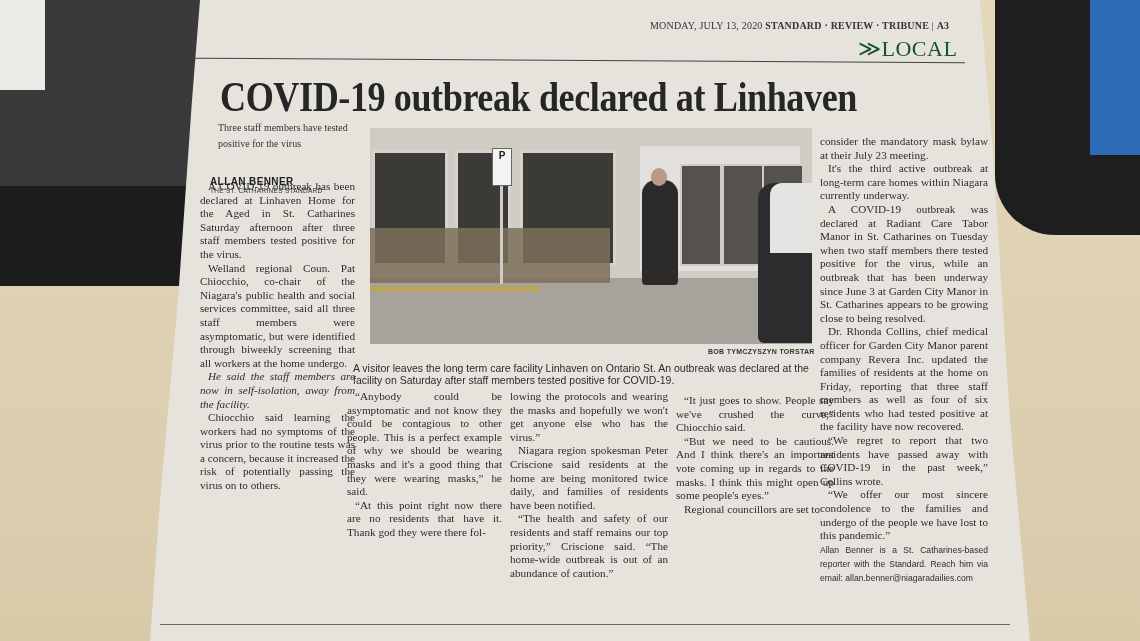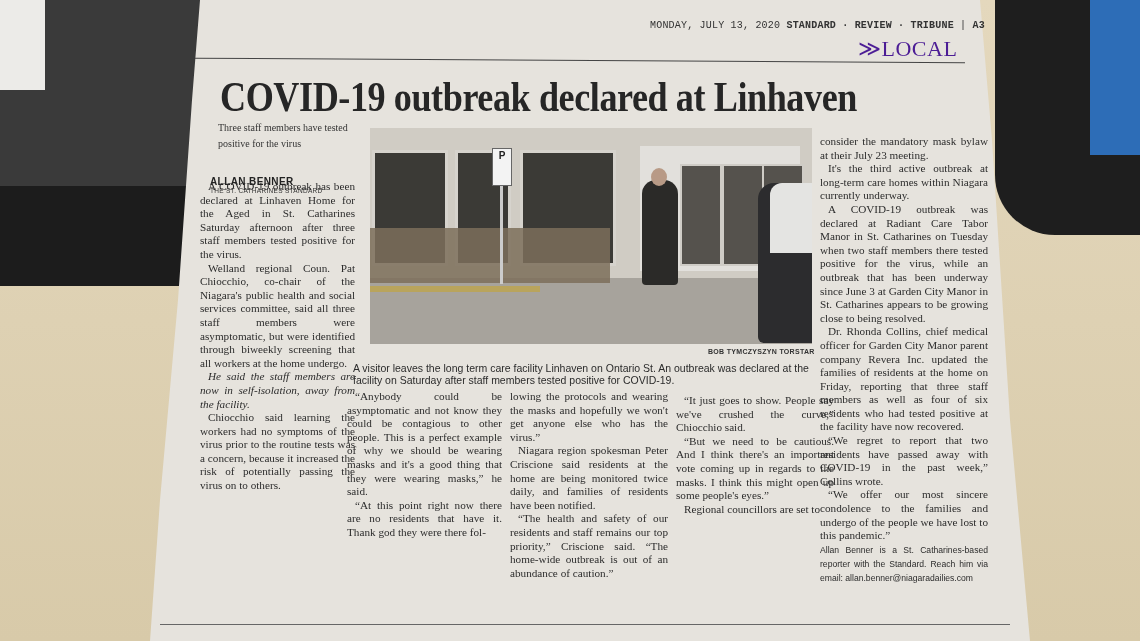--- a/index.html
+++ b/index.html
@@ -5,23 +5,23 @@
   html,body{margin:0;padding:0;}
   body{width:1140px;height:641px;overflow:hidden;position:relative;background:#d9cdb2;font-family:"Liberation Serif",serif;}
   .bg-desk{position:absolute;inset:0;background:linear-gradient(180deg,#e4d8bd 0%,#d8caa9 100%);}
   .bg-pad{position:absolute;left:0;top:0;width:360px;height:286px;background:#3a3a3a;}
   .bg-pad-edge{position:absolute;left:0;top:186px;width:360px;height:100px;background:#1c1c1c;}
   .bg-card{position:absolute;left:0;top:0;width:45px;height:90px;background:#ecebe8;}
   .bg-right-dark{position:absolute;right:0;top:0;width:145px;height:235px;background:#1e1e1e;border-bottom-left-radius:60px;}
   .bg-blue{position:absolute;right:0;top:0;width:50px;height:155px;background:#2d6db7;}
   .paper{position:absolute;left:150px;top:0;width:880px;height:641px;background:#e6e3dd;
          clip-path:polygon(50px 0,830px 0,842px 140px,860px 420px,880px 641px,0 641px,10px 500px,28px 300px,42px 100px);}
-  .page-meta{position:absolute;left:650px;top:20px;font-family:Liberation Mono, monospace;font-size:10px;color:#333;letter-spacing:.2px;}
+  .page-meta{position:absolute;left:650px;top:20px;font-family:Liberation Serif, serif;font-size:10px;color:#333;letter-spacing:.2px;}
   .page-meta b{font-weight:bold;}
-  .section{position:absolute;left:858px;top:36px;font-size:22px;color:#4c1d95;letter-spacing:.5px;}
+  .section{position:absolute;left:858px;top:36px;font-size:22px;color:#14532d;letter-spacing:.5px;}
   .rule{position:absolute;left:195px;top:60px;width:770px;height:1px;background:#444;transform:rotate(.35deg);}
   .headline{position:absolute;left:220px;top:72px;font-size:43px;font-weight:bold;color:#262626;letter-spacing:-.5px;transform:scaleX(.84);transform-origin:left top;white-space:nowrap;}
   .deck{position:absolute;left:218px;top:120px;width:140px;font-size:10px;line-height:16px;color:#333;}
   .byline{position:absolute;left:210px;top:176px;font-family:"Liberation Sans",sans-serif;font-size:10px;font-weight:bold;color:#222;letter-spacing:.4px;}
   .affil{position:absolute;left:210px;top:187px;font-family:"Liberation Sans",sans-serif;font-size:6.5px;color:#333;letter-spacing:.3px;}
   .col{position:absolute;font-size:11.2px;line-height:13.6px;color:#2c2c2c;text-align:justify;}
   .col p{margin:0;text-indent:8px;}
   .photo{position:absolute;left:370px;top:128px;width:442px;height:216px;overflow:hidden;background:#b9b5ad;}
   .ph-wall{position:absolute;left:0;top:0;width:100%;height:150px;background:#d0ccc4;}
   .ph-win{position:absolute;top:22px;height:110px;background:#3b3a36;border:3px solid #d6d3cd;}

